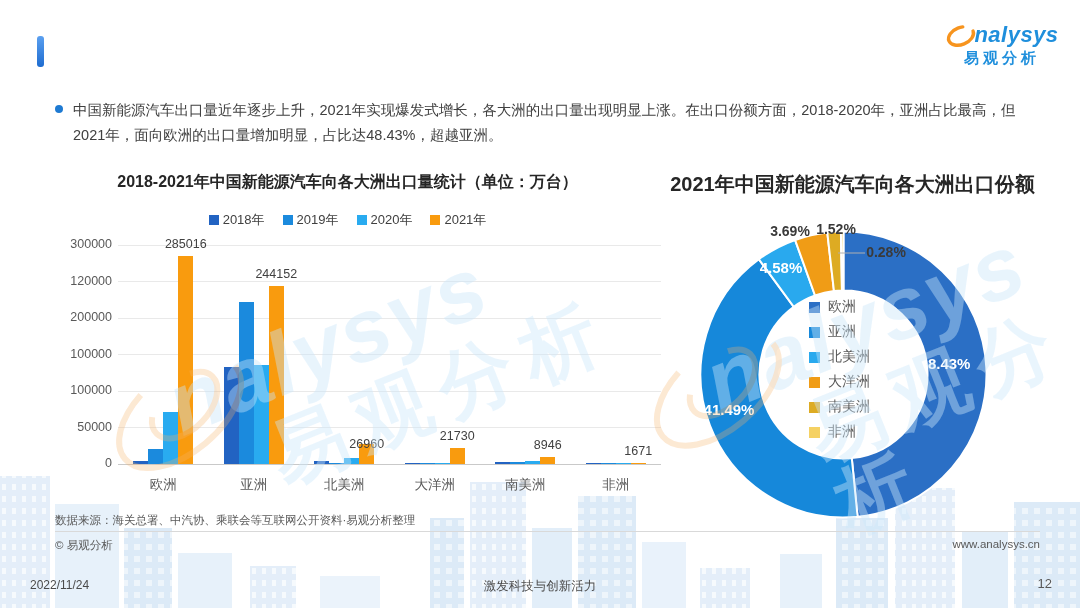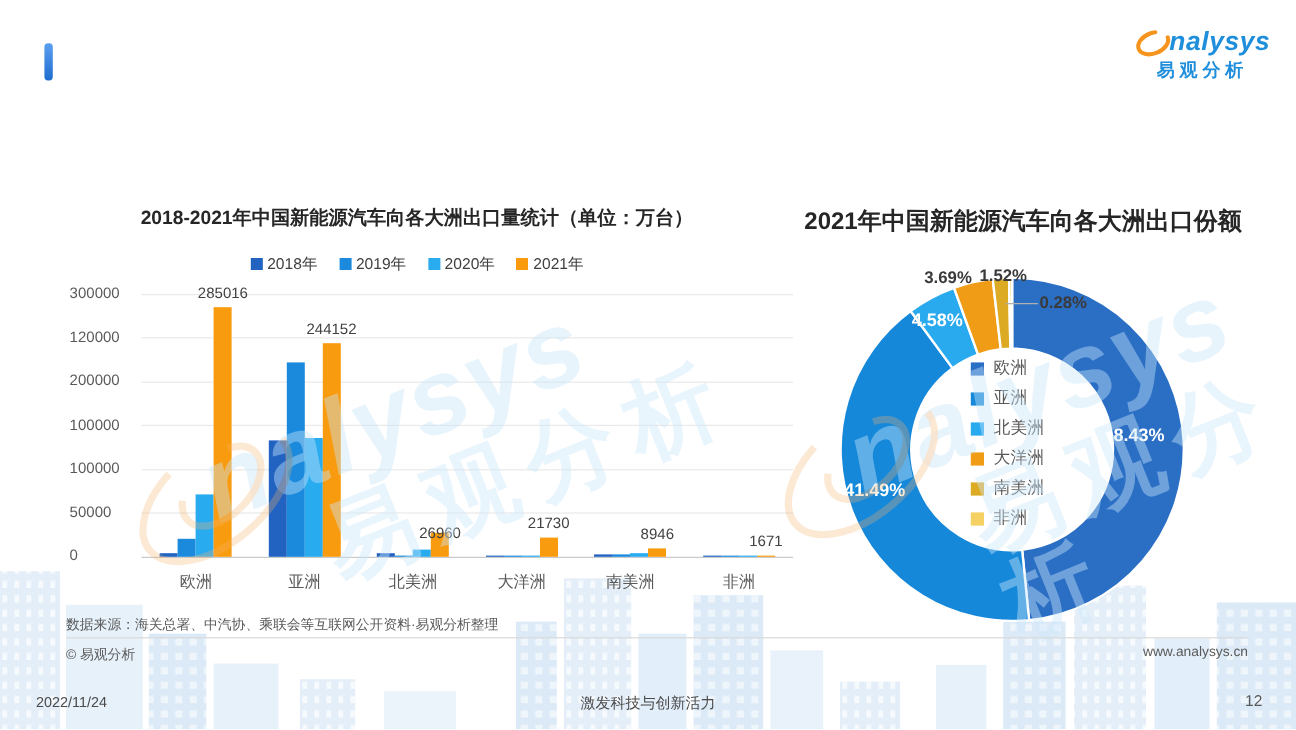--- a/index.html
+++ b/index.html
@@ -33,21 +33,21 @@
   
   .bar-title{position:absolute;left:55px;top:172px;width:585px;margin:0;text-align:center;
              font-size:16px;font-weight:bold;color:#262626;z-index:2;}
   .bar-legend{position:absolute;left:55px;top:211px;width:585px;display:flex;justify-content:center;
               gap:18px;font-size:13px;color:#404040;z-index:2;}
   .legend-item{display:flex;align-items:center;gap:4px;}
   .legend-sq{width:10px;height:10px;display:inline-block;}
   .plot{position:absolute;left:118px;top:245px;width:543px;height:219px;z-index:2;}
   .gridline{position:absolute;left:0;width:100%;height:1px;background:#e9e9e9;}
   .gridline.axis{background:#c9c9c9;}
-  .ytick{position:absolute;left:-60px;width:54px;font-size:12.5px;color:#595959;}
+  .ytick{position:absolute;left:-60px;width:54px;text-align:right;font-size:12.5px;color:#595959;}
   .bar{position:absolute;}
   .bar-value{position:absolute;width:90px;text-align:center;font-size:12.5px;color:#414141;white-space:nowrap;}
   .xtick{position:absolute;top:231px;text-align:center;font-size:13.5px;color:#595959;}
 
   
   .donut-title{position:absolute;left:655px;top:171px;width:395px;margin:0;text-align:center;
                font-size:20px;font-weight:bold;color:#262626;z-index:2;}
   .donut-wrap{position:absolute;left:697px;top:228px;width:293px;height:293px;z-index:2;}
   .donut-legend{position:absolute;left:112px;top:70px;display:flex;flex-direction:column;gap:7px;}
   .dleg-item{display:flex;align-items:center;gap:8px;font-size:14px;color:#595959;white-space:nowrap;}
@@ -125,20 +125,24 @@
   <div class="logo">
     <div class="logo-row">
       <svg width="32" height="26">
         <ellipse cx="16" cy="14" rx="13" ry="8.5" transform="rotate(-22 16 14)" fill="none" stroke="#f7941e" stroke-width="3.4" stroke-dasharray="56 16" stroke-linecap="round"></ellipse>
       </svg>
       <span class="logo-en">nalysys</span>
     </div>
     <div class="logo-cn">易观分析</div>
   </div>
 
+  <div class="bullet-row">
+    <span class="dot"></span>
+    <p class="bullet-text">中国新能源汽车出口量近年逐步上升，2021年实现爆发式增长，各大洲的出口量出现明显上涨。在出口份额方面，2018-2020年，亚洲占比最高，但2021年，面向欧洲的出口量增加明显，占比达48.43%，超越亚洲。</p>
+  </div>
 
   <h2 class="bar-title">2018-2021年中国新能源汽车向各大洲出口量统计（单位：万台）</h2>
   <div class="bar-legend">
       <div class="legend-item">
         <span class="legend-sq" style="background: rgb(34, 99, 194);"></span>
         <span>2018年</span>
       </div>
       <div class="legend-item">
         <span class="legend-sq" style="background: rgb(27, 138, 221);"></span>
         <span>2019年</span>

